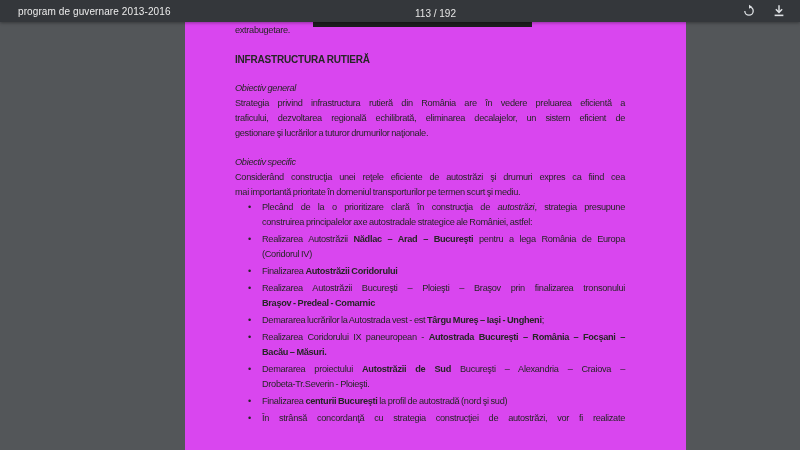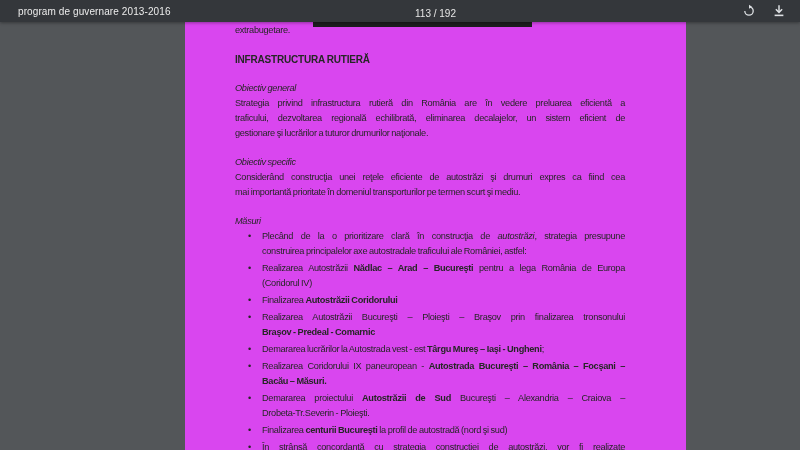--- a/index.html
+++ b/index.html
@@ -68,24 +68,23 @@
           <div class="doc-para">
             <div class="tline just"><span>Strategia privind infrastructura rutieră din România are în vedere preluarea eficientă a</span></div>
             <div class="tline just"><span>traficului, dezvoltarea regională echilibrată, eliminarea decalajelor, un sistem eficient de</span></div>
             <div class="tline"><span>gestionare şi lucrărilor a tuturor drumurilor naţionale.</span></div>
           </div>
           <div class="doc-sub">Obiectiv specific</div>
           <div class="doc-para">
             <div class="tline just"><span>Considerând construcţia unei reţele eficiente de autostrăzi şi drumuri expres ca fiind cea</span></div>
             <div class="tline"><span>mai importantă prioritate în domeniul transporturilor pe termen scurt şi mediu.</span></div>
           </div>
-          <div class="doc-sub">Măsuri</div>
           <div class="bullet">
             <div class="tline just"><span>Plecând de la o prioritizare clară în construcţia de </span><span class="i">autostrăzi</span><span>, strategia presupune</span></div>
-            <div class="tline"><span>construirea principalelor axe autostradale traficului ale României, astfel:</span></div>
+            <div class="tline"><span>construirea principalelor axe autostradale strategice ale României, astfel:</span></div>
           </div>
           <div class="bullet">
             <div class="tline just"><span>Realizarea Autostrăzii </span><span class="b ">Nădlac – Arad – Bucureşti</span><span> pentru a lega România de Europa</span></div>
             <div class="tline"><span>(Coridorul IV)</span></div>
           </div>
           <div class="bullet">
             <div class="tline"><span>Finalizarea </span><span class="b ">Autostrăzii Coridorului</span></div>
           </div>
           <div class="bullet">
             <div class="tline just"><span>Realizarea Autostrăzii Bucureşti – Ploieşti – Braşov prin finalizarea tronsonului</span></div>

